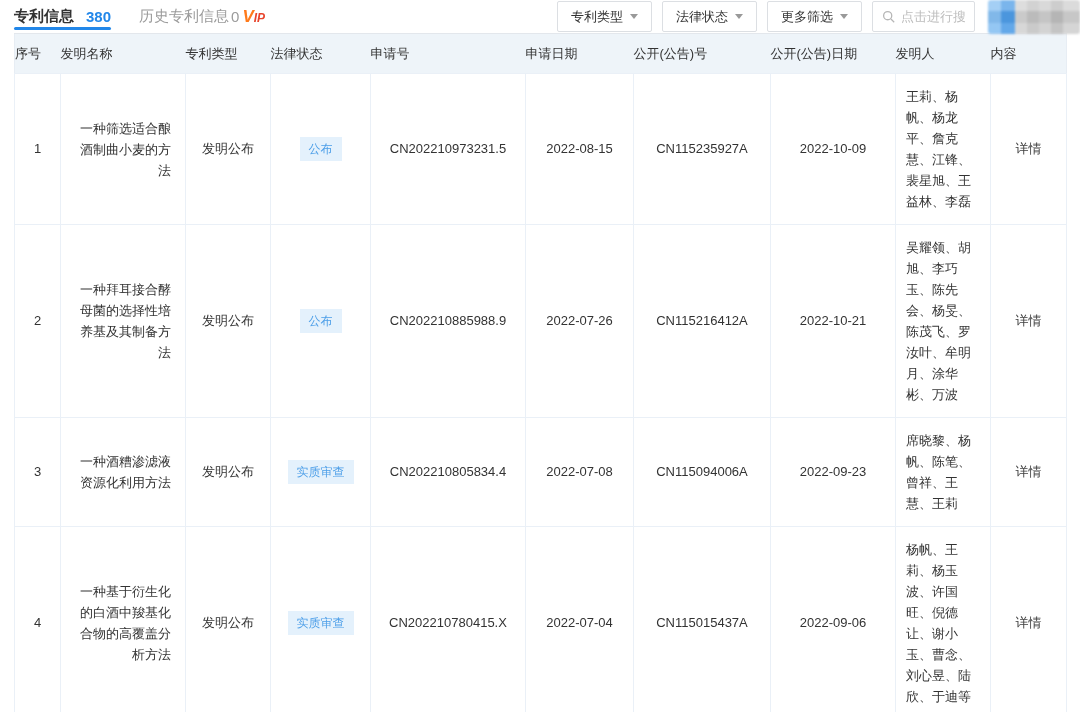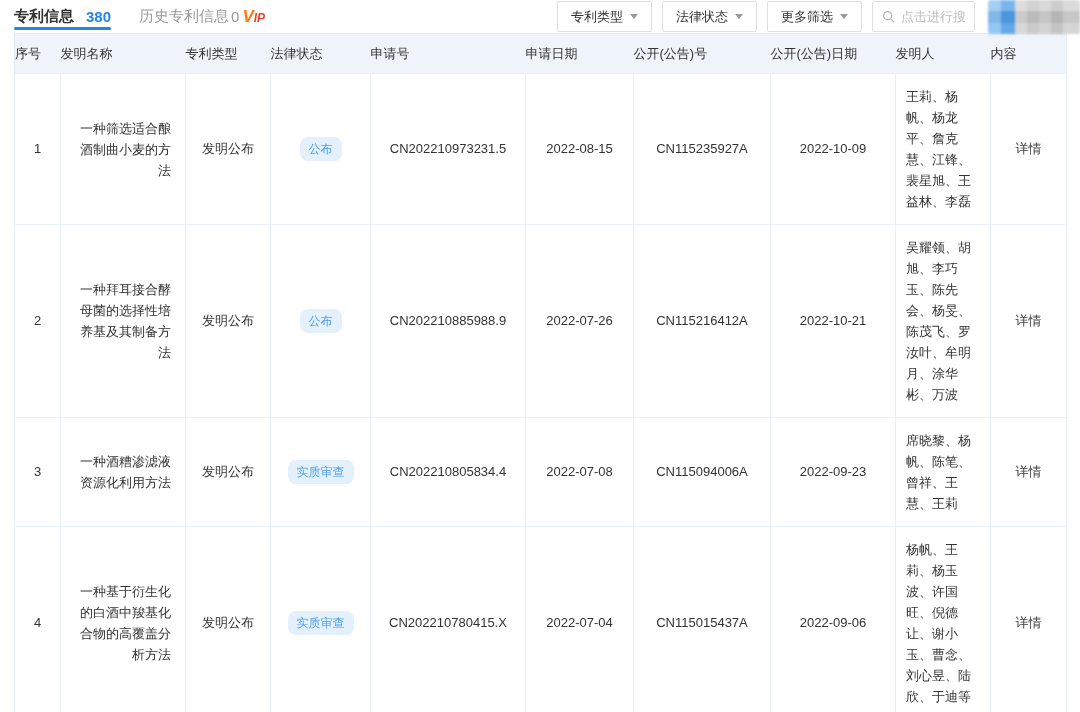--- a/index.html
+++ b/index.html
@@ -137,21 +137,21 @@
   }
   td.name { text-align: right; padding: 12px 14px; line-height: 21px; }
   td.inventors { text-align: left; padding: 12px 10px; line-height: 21px; }
   .badge {
     display: inline-block;
     background: #e4f1fc;
     color: #4d9fe8;
     font-size: 12px;
     line-height: 1;
     padding: 6px 9px;
-    border-radius: 8px;
+    border-radius: 0;
     white-space: nowrap;
   }
   .detail-link { color: #404040; cursor: pointer; text-decoration: none; }
 </style>
 </head>
 <body>
 
 <div class="toolbar">
   <div class="tabs">
     <div class="tab active">

